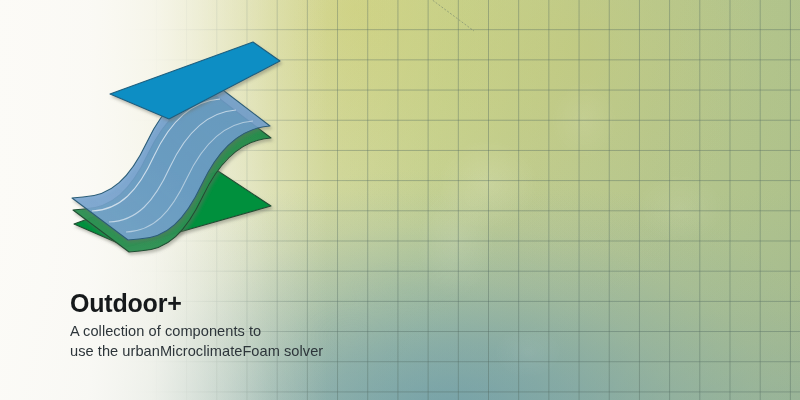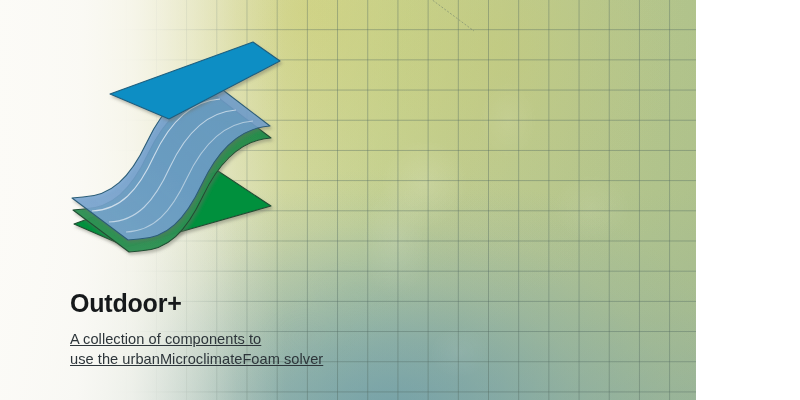--- a/index.html
+++ b/index.html
@@ -7,21 +7,21 @@
     margin: 0;
     padding: 0;
     background: #ffffff;
   }
   body {
     font-family: "Liberation Sans", sans-serif;
   }
 
   #banner {
     position: relative;
-    width: 696px;
+    width: 800px;
     height: 400px;
     overflow: hidden;
     background: #f8f7f3;
   }
 
   
   .bg-layer {
     position: absolute;
     inset: 0;
     pointer-events: none;
@@ -152,28 +152,27 @@
   }
   #page-title {
     margin: 0;
     font-size: 25px;
     line-height: 30px;
     font-weight: bold;
     letter-spacing: -0.2px;
     color: #16191b;
   }
   #subtitle {
-    margin: 12px 0 0 0;
+    margin: 4px 0 0 0;
     font-size: 14.6px;
     line-height: 19.5px;
     font-weight: normal;
     letter-spacing: 0.05px;
     color: #2d353a;
     white-space: pre-line;
-    text-decoration: underline;
   }
 </style>
 </head>
 <body>
 
 <div id="banner">
 
   <div class="bg-layer" id="bg-base"></div>
   <div class="bg-layer" id="bg-olive"></div>
   <div class="bg-layer" id="bg-olive-2"></div>

